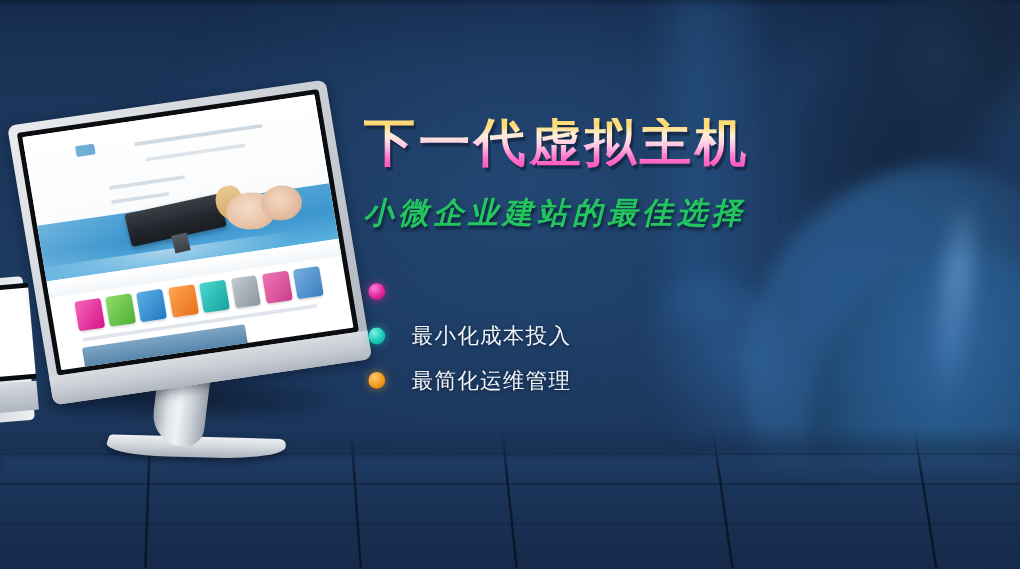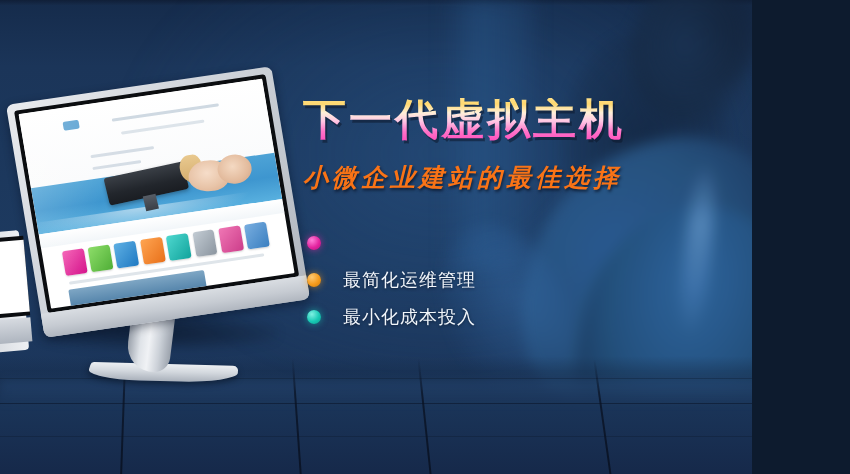--- a/index.html
+++ b/index.html
@@ -1,19 +1,19 @@
 <!DOCTYPE html>
 <html><head>
 <meta charset="utf-8">
 <style>
   html,body{margin:0;padding:0;background:#0d1b2e;}
   *{box-sizing:border-box;}
   .banner{
     position:relative;
-    width:752px;height:474px;
+    width:850px;height:474px;
     overflow:hidden;
     font-family:"Liberation Sans","DejaVu Sans",sans-serif;
     background:#1b3558;
   }
 
   
   .bg-base{
     position:absolute;inset:0;
     background:
       linear-gradient(180deg,#152b4b 0%,#1b3559 14%,#1d3a60 55%,#1a3257 100%);
@@ -217,21 +217,21 @@
     background:linear-gradient(180deg,#ffe089 0%,#ffd86f 14%,#fff0d8 34%,#ffc7e4 54%,#ff73c8 78%,#ff4fbe 100%);
     -webkit-background-clip:text;background-clip:text;color:transparent;
     -webkit-text-fill-color:transparent;
     filter:drop-shadow(2px 3px 0 rgba(12,24,44,.55));
     white-space:nowrap;
   }
   .subtitle{
     margin-top:20px;
     font-family:"DejaVu Serif","Liberation Serif",serif;
     font-size:25px;font-weight:700;font-style:italic;letter-spacing:4px;
-    color:#f97316;white-space:nowrap;
+    color:#22c55e;white-space:nowrap;
     text-shadow:1px 2px 3px rgba(7,16,33,.75);
   }
   .bullets{margin-top:30px;}
   .bullet{display:flex;align-items:center;height:37px;}
   .dot{
     position:relative;width:14px;height:14px;border-radius:50%;flex:0 0 14px;
     margin-left:4px;
   }
   .dot:before{
     content:"";position:absolute;left:-5px;top:-5px;width:24px;height:24px;
@@ -325,23 +325,23 @@
   </div>
 
   <div class="copy">
     <div class="title">下一代虚拟主机</div>
     <div class="subtitle">小微企业建站的最佳选择</div>
     <div class="bullets">
       <div class="bullet">
         <span class="dot magenta"></span>
       </div>
       <div class="bullet">
+        <span class="dot teal"></span>
+        <span class="btext">最小化成本投入</span>
+      </div>
+      <div class="bullet">
         <span class="dot orange"></span>
         <span class="btext">最简化运维管理</span>
       </div>
-      <div class="bullet">
-        <span class="dot teal"></span>
-        <span class="btext">最小化成本投入</span>
-      </div>
     </div>
   </div>
 
 </div>
 
 </body></html>

